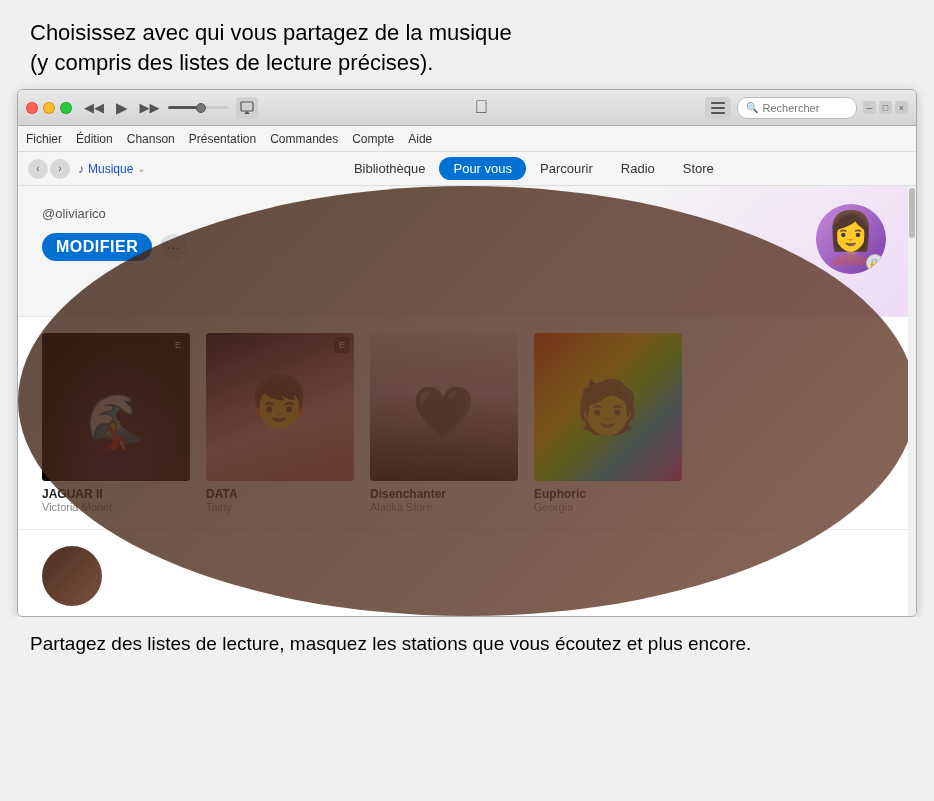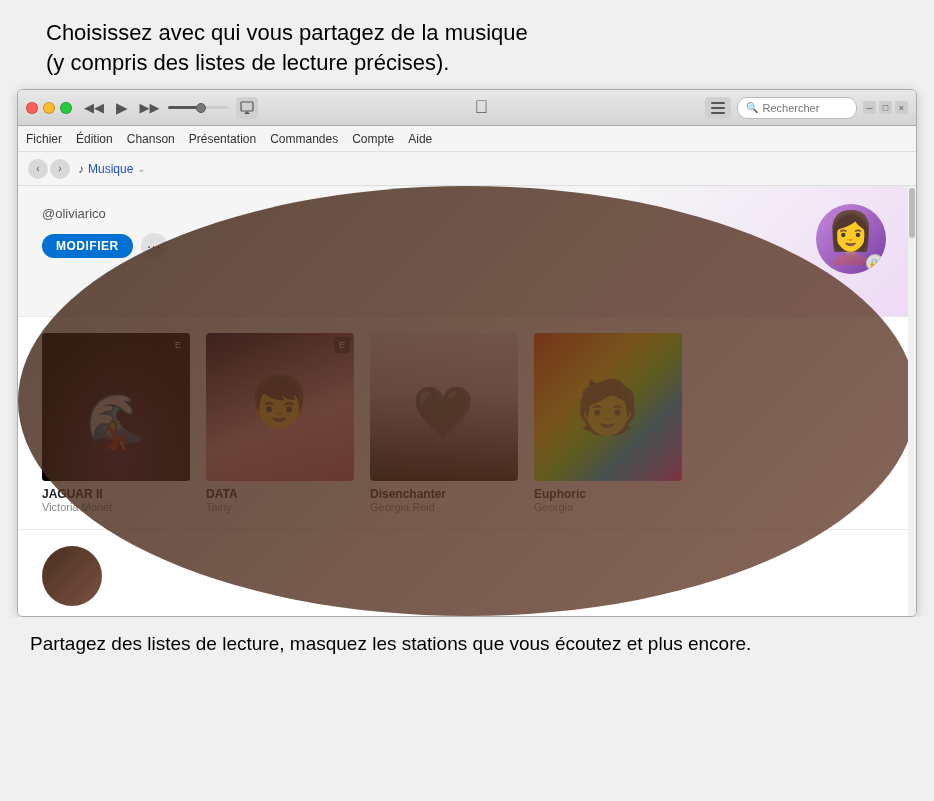--- a/index.html
+++ b/index.html
@@ -8,21 +8,21 @@
       background: #f0f0f0;
       width: 934px;
       min-height: 801px;
       display: flex;
       flex-direction: column;
       align-items: center;
     }
 
     .instruction-top {
       width: 100%;
-      padding: 18px 30px 12px 46px;
+      padding: 18px 30px 12px 30px;
       font-size: 22px;
       color: #000;
       line-height: 1.35;
       background: #f0f0f0;
     }
 
     .instruction-bottom {
       width: 100%;
       padding: 14px 30px 20px 30px;
       font-size: 19px;
@@ -268,21 +268,21 @@
       display: flex;
       gap: 8px;
       align-items: center;
     }
     .btn-modifier {
       background: #0070d2;
       color: #fff;
       border: none;
       border-radius: 14px;
       padding: 5px 14px;
-      font-size: 12px;
+      font-size: 16px;
       font-weight: 600;
       cursor: pointer;
       letter-spacing: 0.5px;
     }
     .btn-more {
       background: #e0e0e0;
       color: #333;
       border: none;
       border-radius: 50%;
       width: 26px; height: 26px;
@@ -482,20 +482,27 @@
 
   <div class="nav-bar">
     <div class="nav-arrows">
       <div class="nav-arrow">‹</div>
       <div class="nav-arrow">›</div>
     </div>
     <div class="nav-breadcrumb">
       <span class="note-icon">♪</span>
       <span class="breadcrumb-text">Musique</span>
       <span class="breadcrumb-arrow">⌄</span>
+    </div>
+    <div class="nav-tabs">
+      <span class="nav-tab">Bibliothèque</span>
+      <span class="nav-tab active">Pour vous</span>
+      <span class="nav-tab">Parcourir</span>
+      <span class="nav-tab">Radio</span>
+      <span class="nav-tab">Store</span>
     </div>
   </div>
 
   <div class="content-area" style="position:relative;">
 
     <div class="profile-header">
       <div class="profile-handle">@oliviarico</div>
       <div class="profile-actions">
         <button class="btn-modifier">MODIFIER</button>
         <button class="btn-more">···</button>
@@ -540,21 +547,21 @@
           <div class="album-artist">Tainy</div>
         </div>
 
         <div class="album-item">
           <div class="album-art art-disenchanter">
             <div style="width:100%;height:100%;background:linear-gradient(to bottom,#f0e8f0 0%,#c8b0c8 40%,#080808 100%);display:flex;align-items:center;justify-content:center;">
               <div style="font-size:50px;opacity:0.85;margin-top:10px;">🖤</div>
             </div>
           </div>
           <div class="album-title">Disenchanter</div>
-          <div class="album-artist">Georgia Reid</div>
+          <div class="album-artist">Alaska Store</div>
         </div>
 
         <div class="album-item">
           <div class="album-art art-euphoric">
             <div style="width:100%;height:100%;background:linear-gradient(135deg,#ff4500 0%,#ff8c00 18%,#ffd700 36%,#7cfc00 54%,#00bfff 72%,#9370db 90%,#ff1493 100%);display:flex;align-items:center;justify-content:center;">
               <div style="font-size:52px;opacity:0.75;">🧑</div>
             </div>
           </div>
           <div class="album-title">Euphoric</div>
           <div class="album-artist">Georgia</div>

